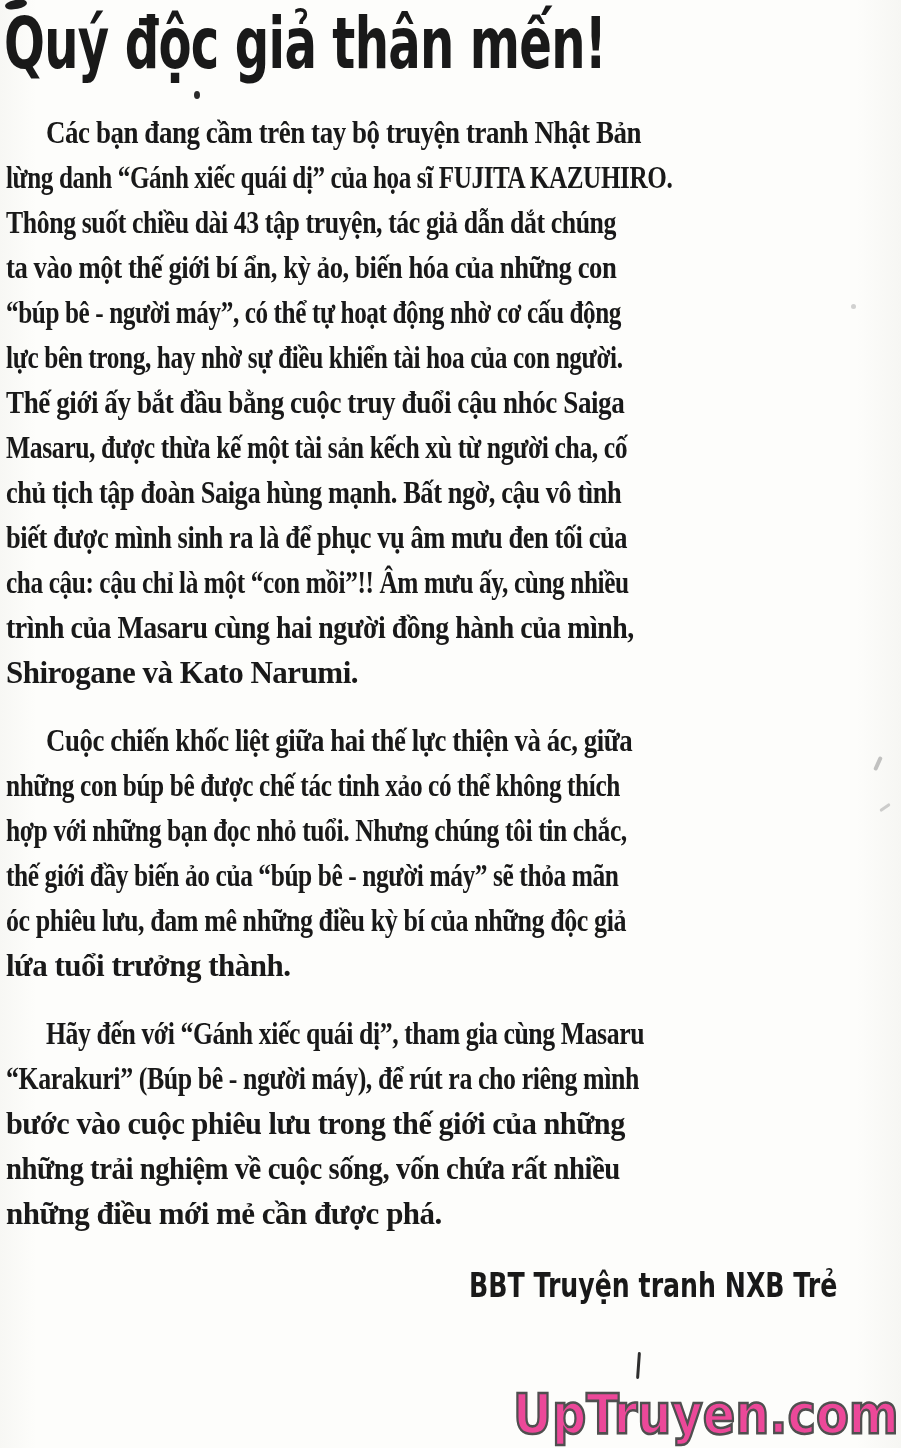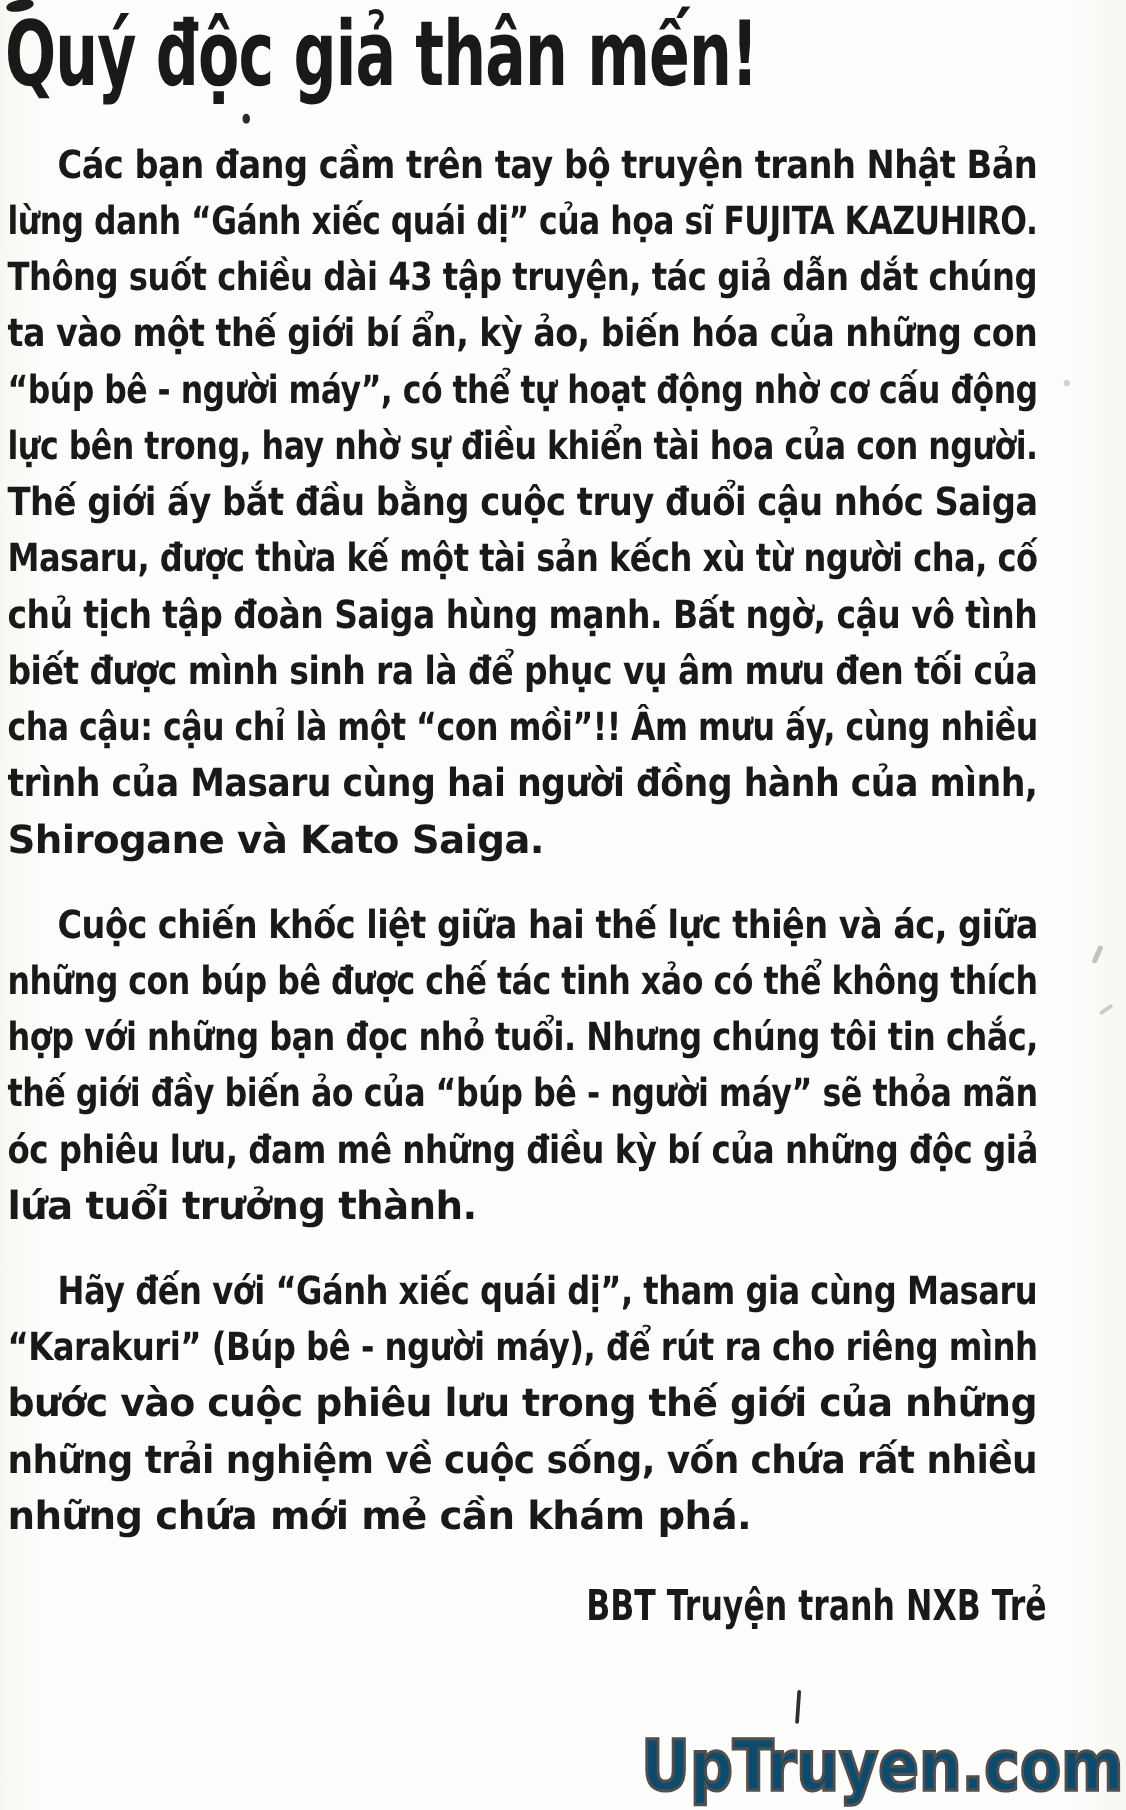--- a/index.html
+++ b/index.html
@@ -15,21 +15,21 @@
 
   
   .title-row {
     margin: 12px 0 0 4px;
     width: 482px; height: 62px; line-height: 62px;
     font-size: 72px; font-weight: 700; letter-spacing: -1px;
     white-space: nowrap;
   }
 
   
-  .body-text { margin: 36px 71px 0 6px; }
+  .body-text { margin: 36px 71px 0 6px; font-family: Liberation Serif, serif; }
   .para + .para { margin-top: 23px; }
   .line { height: 45px; line-height: 45px; white-space: nowrap; }
   .line.indent { margin-left: 40px; }
   .body-text .fit { font-size: 31px; font-weight: 700; letter-spacing: -0.5px; }
 
   .fit {
     display: inline-block;
     white-space: nowrap;
     transform-origin: left center;
   }
@@ -40,21 +40,21 @@
     width: 368px; height: 46px; line-height: 46px;
     font-size: 34px; font-weight: 700;
     white-space: nowrap;
   }
 
   
   .watermark-row {
     position: absolute; right: 2px; bottom: 1px;
     width: 386px; height: 66px; line-height: 66px;
     font-size: 56px; font-weight: 800;
-    color: #0c4a6e;
+    color: #ec4899;
     -webkit-text-stroke: 2.6px #4f4f4f;
     text-shadow: 0 0 1px #8a8a8a;
     white-space: nowrap;
   }
 
   
   .artifact { position: absolute; pointer-events: none; }
   .a1 { left: 5px; top: 0; width: 22px; height: 9px; background: #1c1c1c; border-radius: 45%; transform: rotate(-10deg); }
   .a2 { left: 194px; top: 91px; width: 6px; height: 8px; background: #2a2a2a; border-radius: 50%; }
   .a3 { left: 637px; top: 1352px; width: 3px; height: 27px; background: #2e2e2e; border-radius: 2px; transform: rotate(4deg); }
@@ -79,36 +79,36 @@
         <div class="line"><span class="fit" style="transform: scaleX(0.832323);">Thông suốt chiều dài 43 tập truyện, tác giả dẫn dắt chúng</span></div>
         <div class="line"><span class="fit" style="transform: scaleX(0.860125);">ta vào một thế giới bí ẩn, kỳ ảo, biến hóa của những con</span></div>
         <div class="line"><span class="fit" style="transform: scaleX(0.813425);">“búp bê - người máy”, có thể tự hoạt động nhờ cơ cấu động</span></div>
         <div class="line"><span class="fit" style="transform: scaleX(0.81746);">lực bên trong, hay nhờ sự điều khiển tài hoa của con người.</span></div>
         <div class="line"><span class="fit" style="transform: scaleX(0.873807);">Thế giới ấy bắt đầu bằng cuộc truy đuổi cậu nhóc Saiga</span></div>
         <div class="line"><span class="fit" style="transform: scaleX(0.828141);">Masaru, được thừa kế một tài sản kếch xù từ người cha, cố</span></div>
         <div class="line"><span class="fit" style="transform: scaleX(0.85124);">chủ tịch tập đoàn Saiga hùng mạnh. Bất ngờ, cậu vô tình</span></div>
         <div class="line"><span class="fit" style="transform: scaleX(0.85212);">biết được mình sinh ra là để phục vụ âm mưu đen tối của</span></div>
         <div class="line"><span class="fit" style="transform: scaleX(0.81665);">cha cậu: cậu chỉ là một “con mồi”!! Âm mưu ấy, cùng nhiều</span></div>
         <div class="line"><span class="fit" style="transform: scaleX(0.897603);">trình của Masaru cùng hai người đồng hành của mình,</span></div>
-        <div class="line"><span class="fit" style="transform: scaleX(1);">Shirogane và Kato Saiga.</span></div>
+        <div class="line"><span class="fit" style="transform: scaleX(1);">Shirogane và Kato Narumi.</span></div>
       </div>
       <div class="para">
         <div class="line indent"><span class="fit" style="transform: scaleX(0.865342);">Cuộc chiến khốc liệt giữa hai thế lực thiện và ác, giữa</span></div>
         <div class="line"><span class="fit" style="transform: scaleX(0.81746);">những con búp bê được chế tác tinh xảo có thể không thích</span></div>
         <div class="line"><span class="fit" style="transform: scaleX(0.825651);">hợp với những bạn đọc nhỏ tuổi. Nhưng chúng tôi tin chắc,</span></div>
         <div class="line"><span class="fit" style="transform: scaleX(0.8199);">thế giới đầy biến ảo của “búp bê - người máy” sẽ thỏa mãn</span></div>
         <div class="line"><span class="fit" style="transform: scaleX(0.839104);">óc phiêu lưu, đam mê những điều kỳ bí của những độc giả</span></div>
         <div class="line"><span class="fit" style="transform: scaleX(1);">lứa tuổi trưởng thành.</span></div>
       </div>
       <div class="para">
         <div class="line indent"><span class="fit" style="transform: scaleX(0.830508);">Hãy đến với “Gánh xiếc quái dị”, tham gia cùng Masaru</span></div>
         <div class="line"><span class="fit" style="transform: scaleX(0.834853);">“Karakuri” (Búp bê - người máy), để rút ra cho riêng mình</span></div>
         <div class="line"><span class="fit" style="transform: scaleX(0.977461);">bước vào cuộc phiêu lưu trong thế giới của những</span></div>
         <div class="line"><span class="fit" style="transform: scaleX(0.927928);">những  trải nghiệm về cuộc sống, vốn chứa rất nhiều</span></div>
-        <div class="line"><span class="fit" style="transform: scaleX(1);">những chứa mới mẻ cần khám phá.</span></div>
+        <div class="line"><span class="fit" style="transform: scaleX(1);">những điều mới mẻ cần được phá.</span></div>
       </div>
     </div>
 
   <div class="signature-row">
     <span class="fit" style="transform: scaleX(0.741935);">BBT Truyện tranh NXB Trẻ</span>
   </div>
 
   <div class="watermark-row">
     <span class="fit" style="transform: scaleX(0.855876);">UpTruyen.com</span>
   </div>

